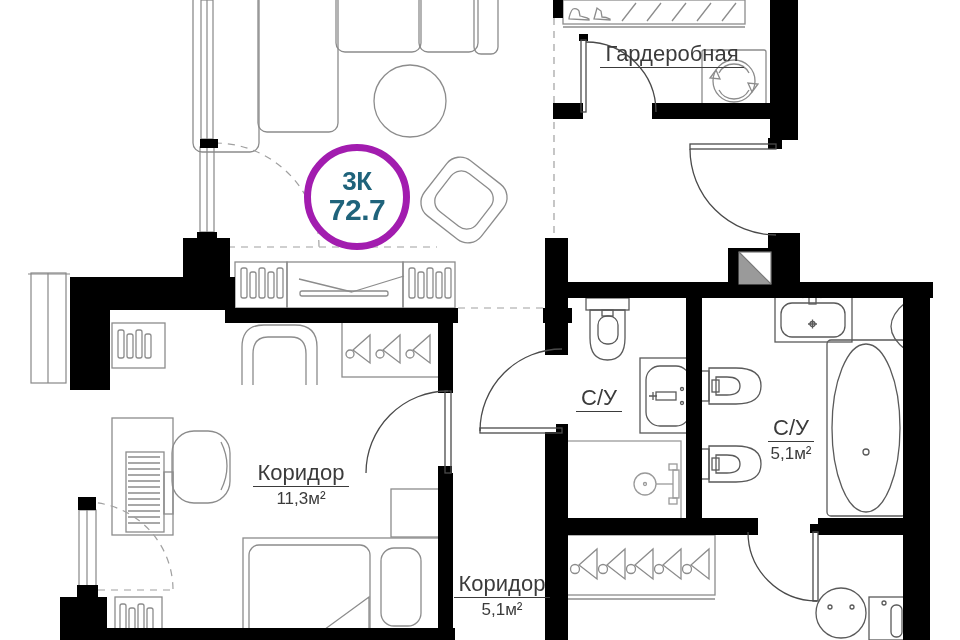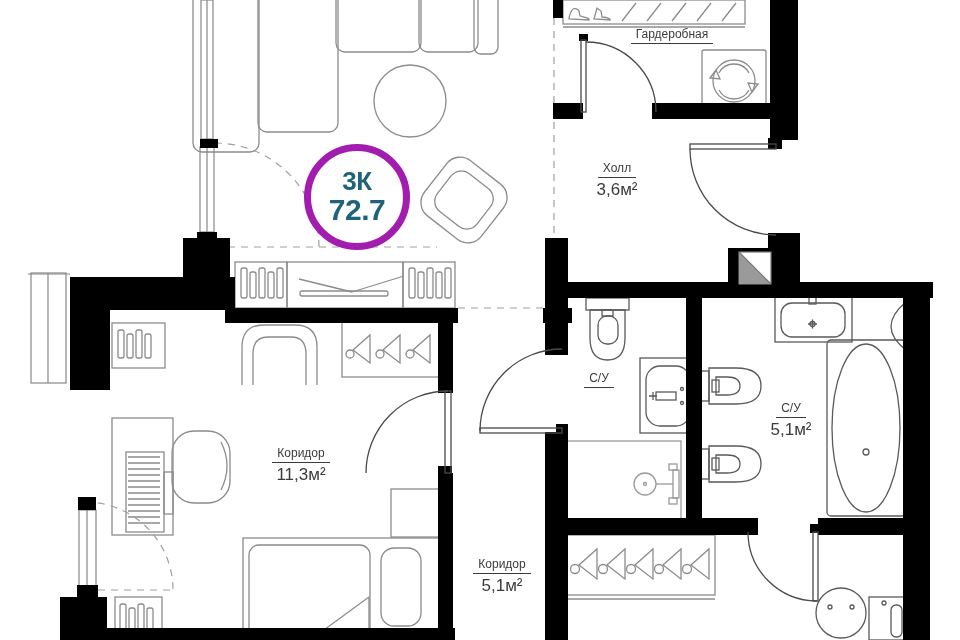--- a/index.html
+++ b/index.html
@@ -1,21 +1,21 @@
 <!DOCTYPE html>
 <html><head>
 <meta charset="utf-8">
 <style>
   html,body{margin:0;padding:0;background:#fff;}
   .plan{position:relative;width:960px;height:640px;background:#fff;overflow:hidden;
         font-family:"Liberation Sans",sans-serif;}
   .plan svg{position:absolute;left:0;top:0;z-index:1;}
   .room-label{position:absolute;width:150px;text-align:center;z-index:2;color:#3b3b3b;}
-  .rname{display:inline-block;font-size:12px;line-height:1.15;padding:0 5px 1px 5px;
-         border-bottom:1.5px solid #3b3b3b;}
+  .rname{display:inline-block;font-size:22px;line-height:1.15;padding:0 5px 1px 5px;
+         border-bottom:1.5px solid #3b3b3b;margin-top:17px;}
   .rarea{font-size:17px;padding-top:2px;}
   .badge{position:absolute;left:304px;top:144px;width:106px;height:106px;box-sizing:border-box;
          border:7px solid #a21caf;border-radius:50%;background:#fff;z-index:3;
          display:flex;flex-direction:column;align-items:center;justify-content:center;
          color:#1f637b;font-weight:bold;letter-spacing:-0.5px;}
   .badge-rooms{font-size:26px;line-height:1.0;}
   .badge-area{font-size:30px;line-height:1.05;}
 </style>
 </head>
 <body>
@@ -327,24 +327,20 @@
       <g>
         <rect x="813" y="532" width="5" height="69"></rect>
         <path d="M748,532 A69,69 0 0 0 817,601"></path>
       </g>
     </g>
   </svg>
 
   <div class="room-label" style="left:597px;top:24px">
     <div class="rname">Гардеробная</div>
   </div>
-  <div class="room-label" style="left:542px;top:158px">
-    <div class="rname">Холл</div>
-    <div class="rarea">3,6м²</div>
-  </div>
   <div class="room-label" style="left:524px;top:368px">
     <div class="rname">С/У</div>
   </div>
   <div class="room-label" style="left:716px;top:398px">
     <div class="rname">С/У</div>
     <div class="rarea">5,1м²</div>
   </div>
   <div class="room-label" style="left:226px;top:443px">
     <div class="rname">Коридор</div>
     <div class="rarea">11,3м²</div>

